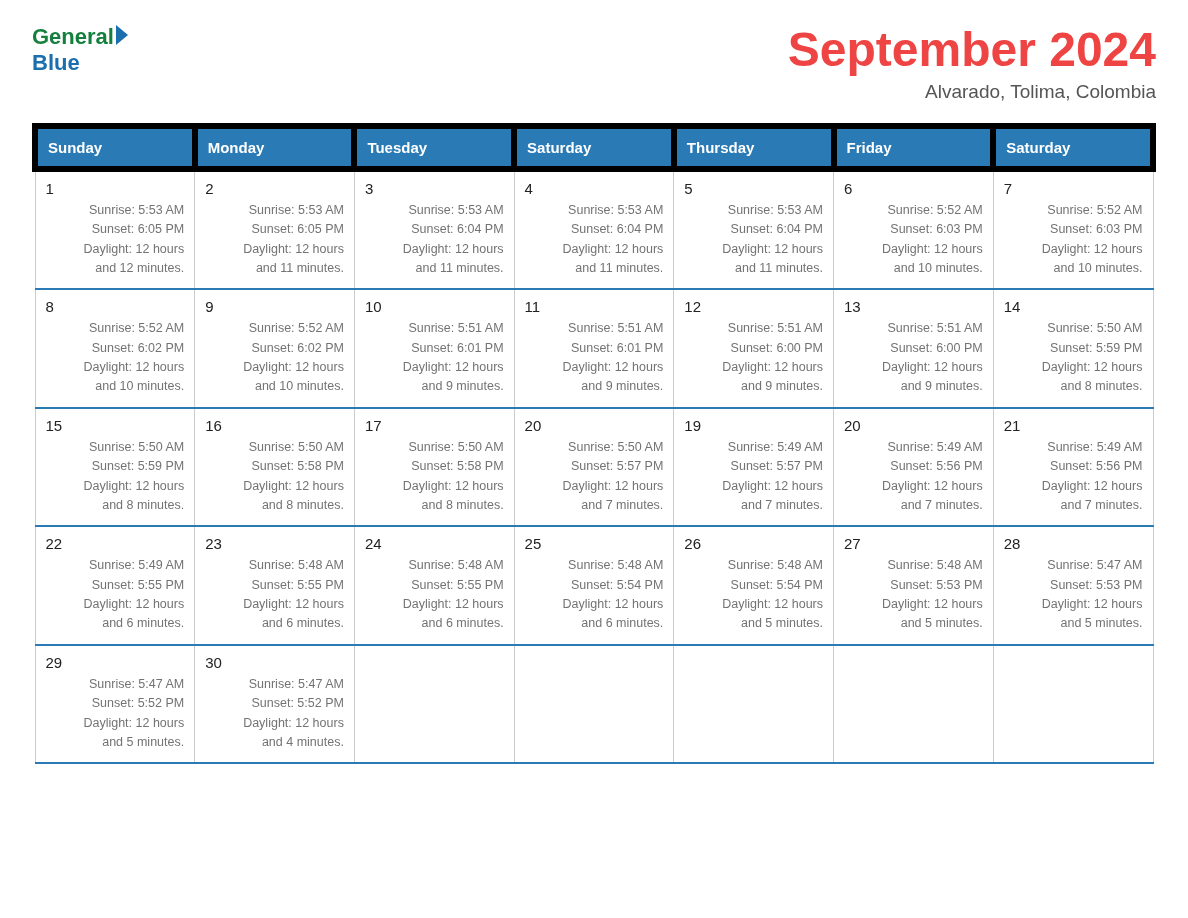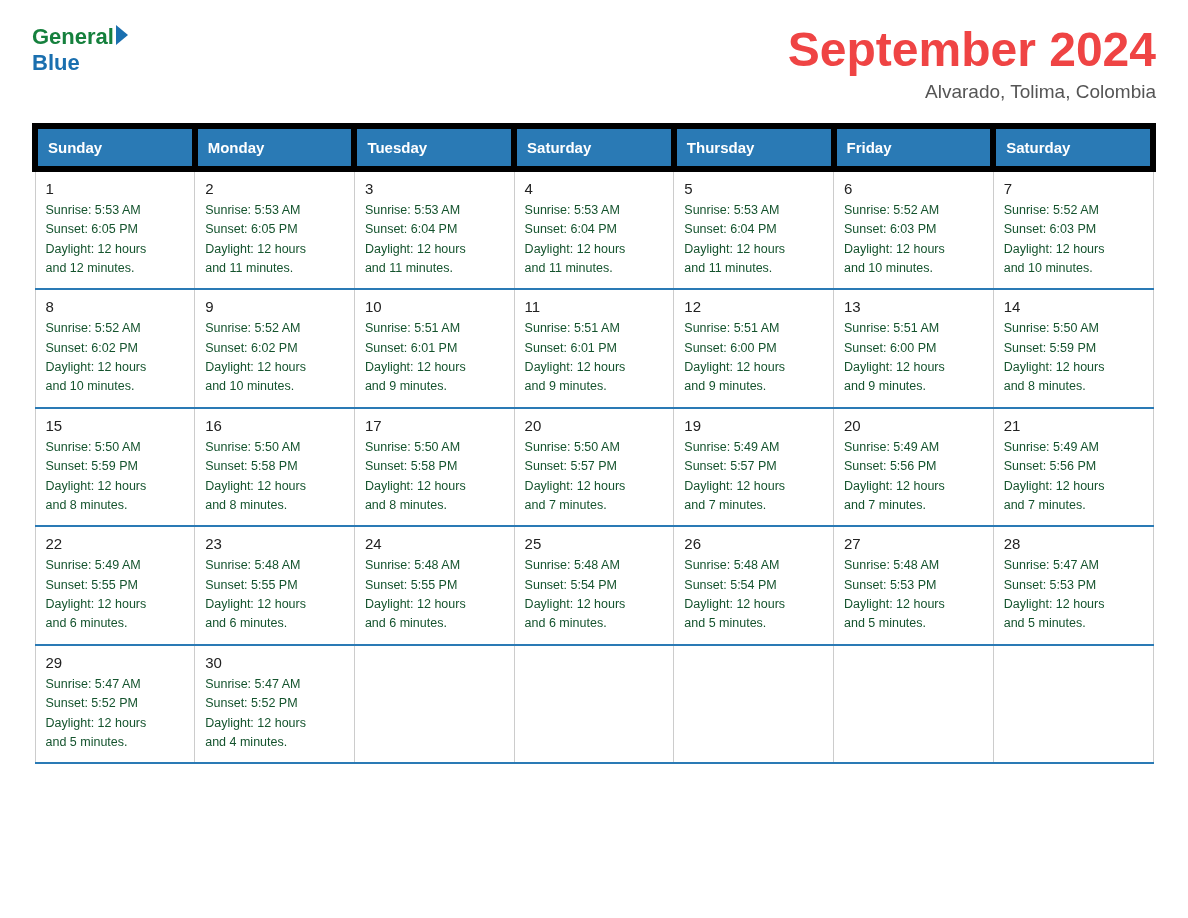--- a/index.html
+++ b/index.html
@@ -84,22 +84,23 @@
       border-bottom: 2px solid #2a7ab5;
     }
     .day-number {
       font-size: 15px;
       font-weight: normal;
       color: #222;
       margin-bottom: 4px;
     }
     .day-info {
       font-size: 12.5px;
-      color: #14532d;
+      color: #737373;
       line-height: 1.55;
+      text-align: right;
     }
     .empty-cell {
       background: #fff;
     }
   </style>
 </head>
 <body>
 
 <div class="top-section">
   <div class="logo-wrapper">

